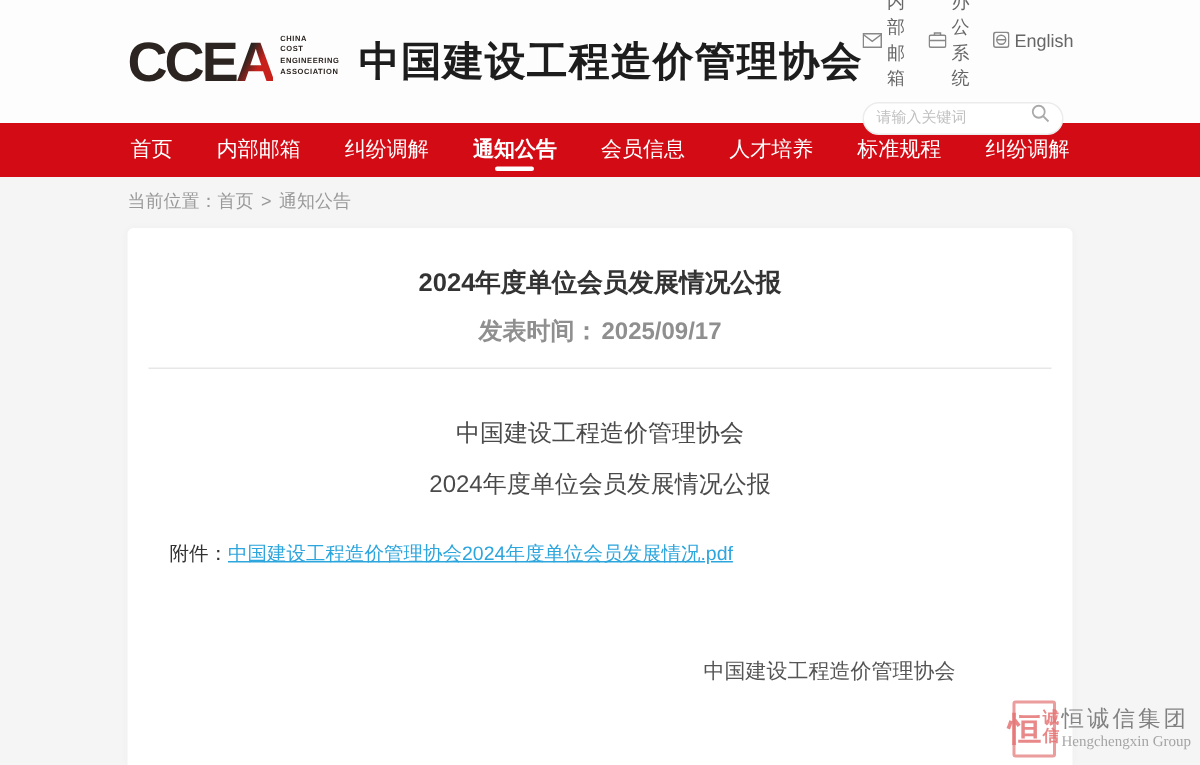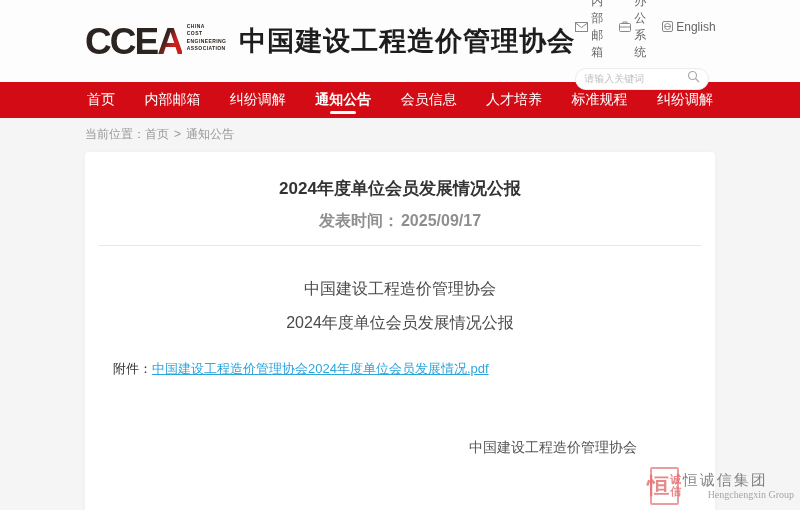--- a/index.html
+++ b/index.html
@@ -87,21 +87,21 @@
   }
   .seal {
     width:29px; height:38px; border:2px solid rgba(222,90,90,.75); border-radius:2px;
     color:rgba(222,80,80,.85); display:flex; align-items:center; justify-content:center;
     font-family:"Liberation Serif","DejaVu Serif",serif; font-weight:bold; gap:1px;
   }
   .seal-main { font-size:22px; line-height:1; }
   .seal-col { display:flex; flex-direction:column; font-size:11px; line-height:1.05; }
   .wm-text { font-family:"Liberation Serif","DejaVu Serif",serif; }
   .wm-cn { font-size:15px; color:rgba(65,65,65,.8); letter-spacing:2px; line-height:1.1; }
-  .wm-en { font-size:10px; color:rgba(110,110,110,.75);margin-left:25px; }
+  .wm-en { font-size:10px; color:rgba(110,110,110,.75); }
 </style>
 </head>
 <body>
 
 <header class="site-header">
   <div class="inner">
     <div class="logo-block">
       <div class="logo-acronym"><span>CCE</span><span class="a-red">A</span></div>
       <div class="logo-sub">
         <div>CHINA</div>

